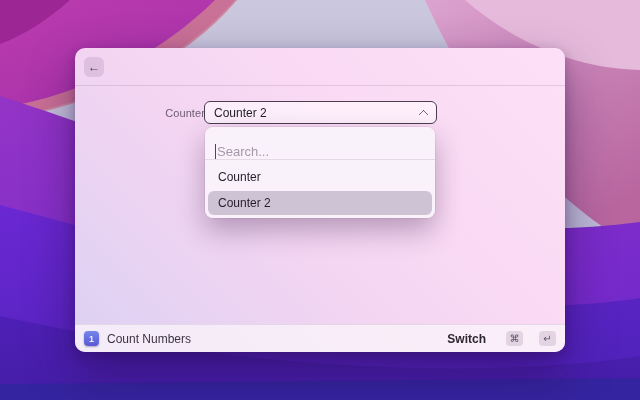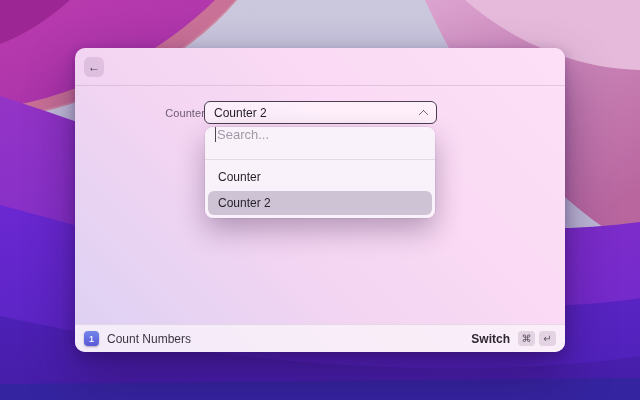--- a/index.html
+++ b/index.html
@@ -46,21 +46,21 @@
     transform:rotate(45deg); border-radius:1px;
   }
 
   
   .dropdown {
     position:absolute; left:130px; top:79px; width:230px; height:91px;
     border-radius:8px; overflow:hidden;
     background:rgba(250,242,250,0.96);
     box-shadow:0 12px 28px rgba(45,15,60,0.32), 0 0 0 0.5px rgba(60,30,60,0.12);
   }
-  .dropdown-search { position:relative; height:32px; display:flex; align-items:flex-start; padding:0 10px; }
+  .dropdown-search { position:relative; height:32px; display:flex; align-items:flex-end; padding:0 10px; }
   .text-caret { width:1px; height:15px; background:#4d4452; margin-right:1px; }
   .search-input {
     flex:1; border:none; outline:none; background:transparent;
     font-size:13px; color:#2a242e; font-family:"Liberation Sans", sans-serif;
   }
   .search-input::placeholder { color:#a399a8; }
   .dropdown-divider { height:1px; background:rgba(70,45,70,0.12); }
   .dropdown-options { padding:5px 3px 3px 3px; display:flex; flex-direction:column; gap:2px; }
   .option-row {
     height:24px; border-radius:6px; display:flex; align-items:center;
@@ -78,21 +78,21 @@
   }
   .app-icon {
     width:15px; height:15px; border-radius:4px;
     background:linear-gradient(180deg,#7486ea 0%, #5a57d6 100%);
     color:#e8ecff; font-size:9px; font-weight:bold;
     display:flex; align-items:center; justify-content:center;
     box-shadow:0 1px 2px rgba(40,30,90,0.35);
   }
   .command-title { margin-left:8px; font-size:12px; color:#3d3542;text-align:center; }
   .footer-spacer { flex:1; }
-  .switch-action { display:flex; align-items:center; gap:4px; cursor:pointer; }
+  .switch-action { display:flex; align-items:center; gap:16px; cursor:pointer; }
   .action-label { font-size:12px; font-weight:600; color:#2d2732; margin-right:4px; }
   .keycap {
     min-width:17px; height:15px; border-radius:4px; padding:0 3px;
     background:rgba(120,85,120,0.17);
     color:#5d5363; font-size:10px; line-height:15px; text-align:center;
   }
 </style>
 </head>
 <body>
 

